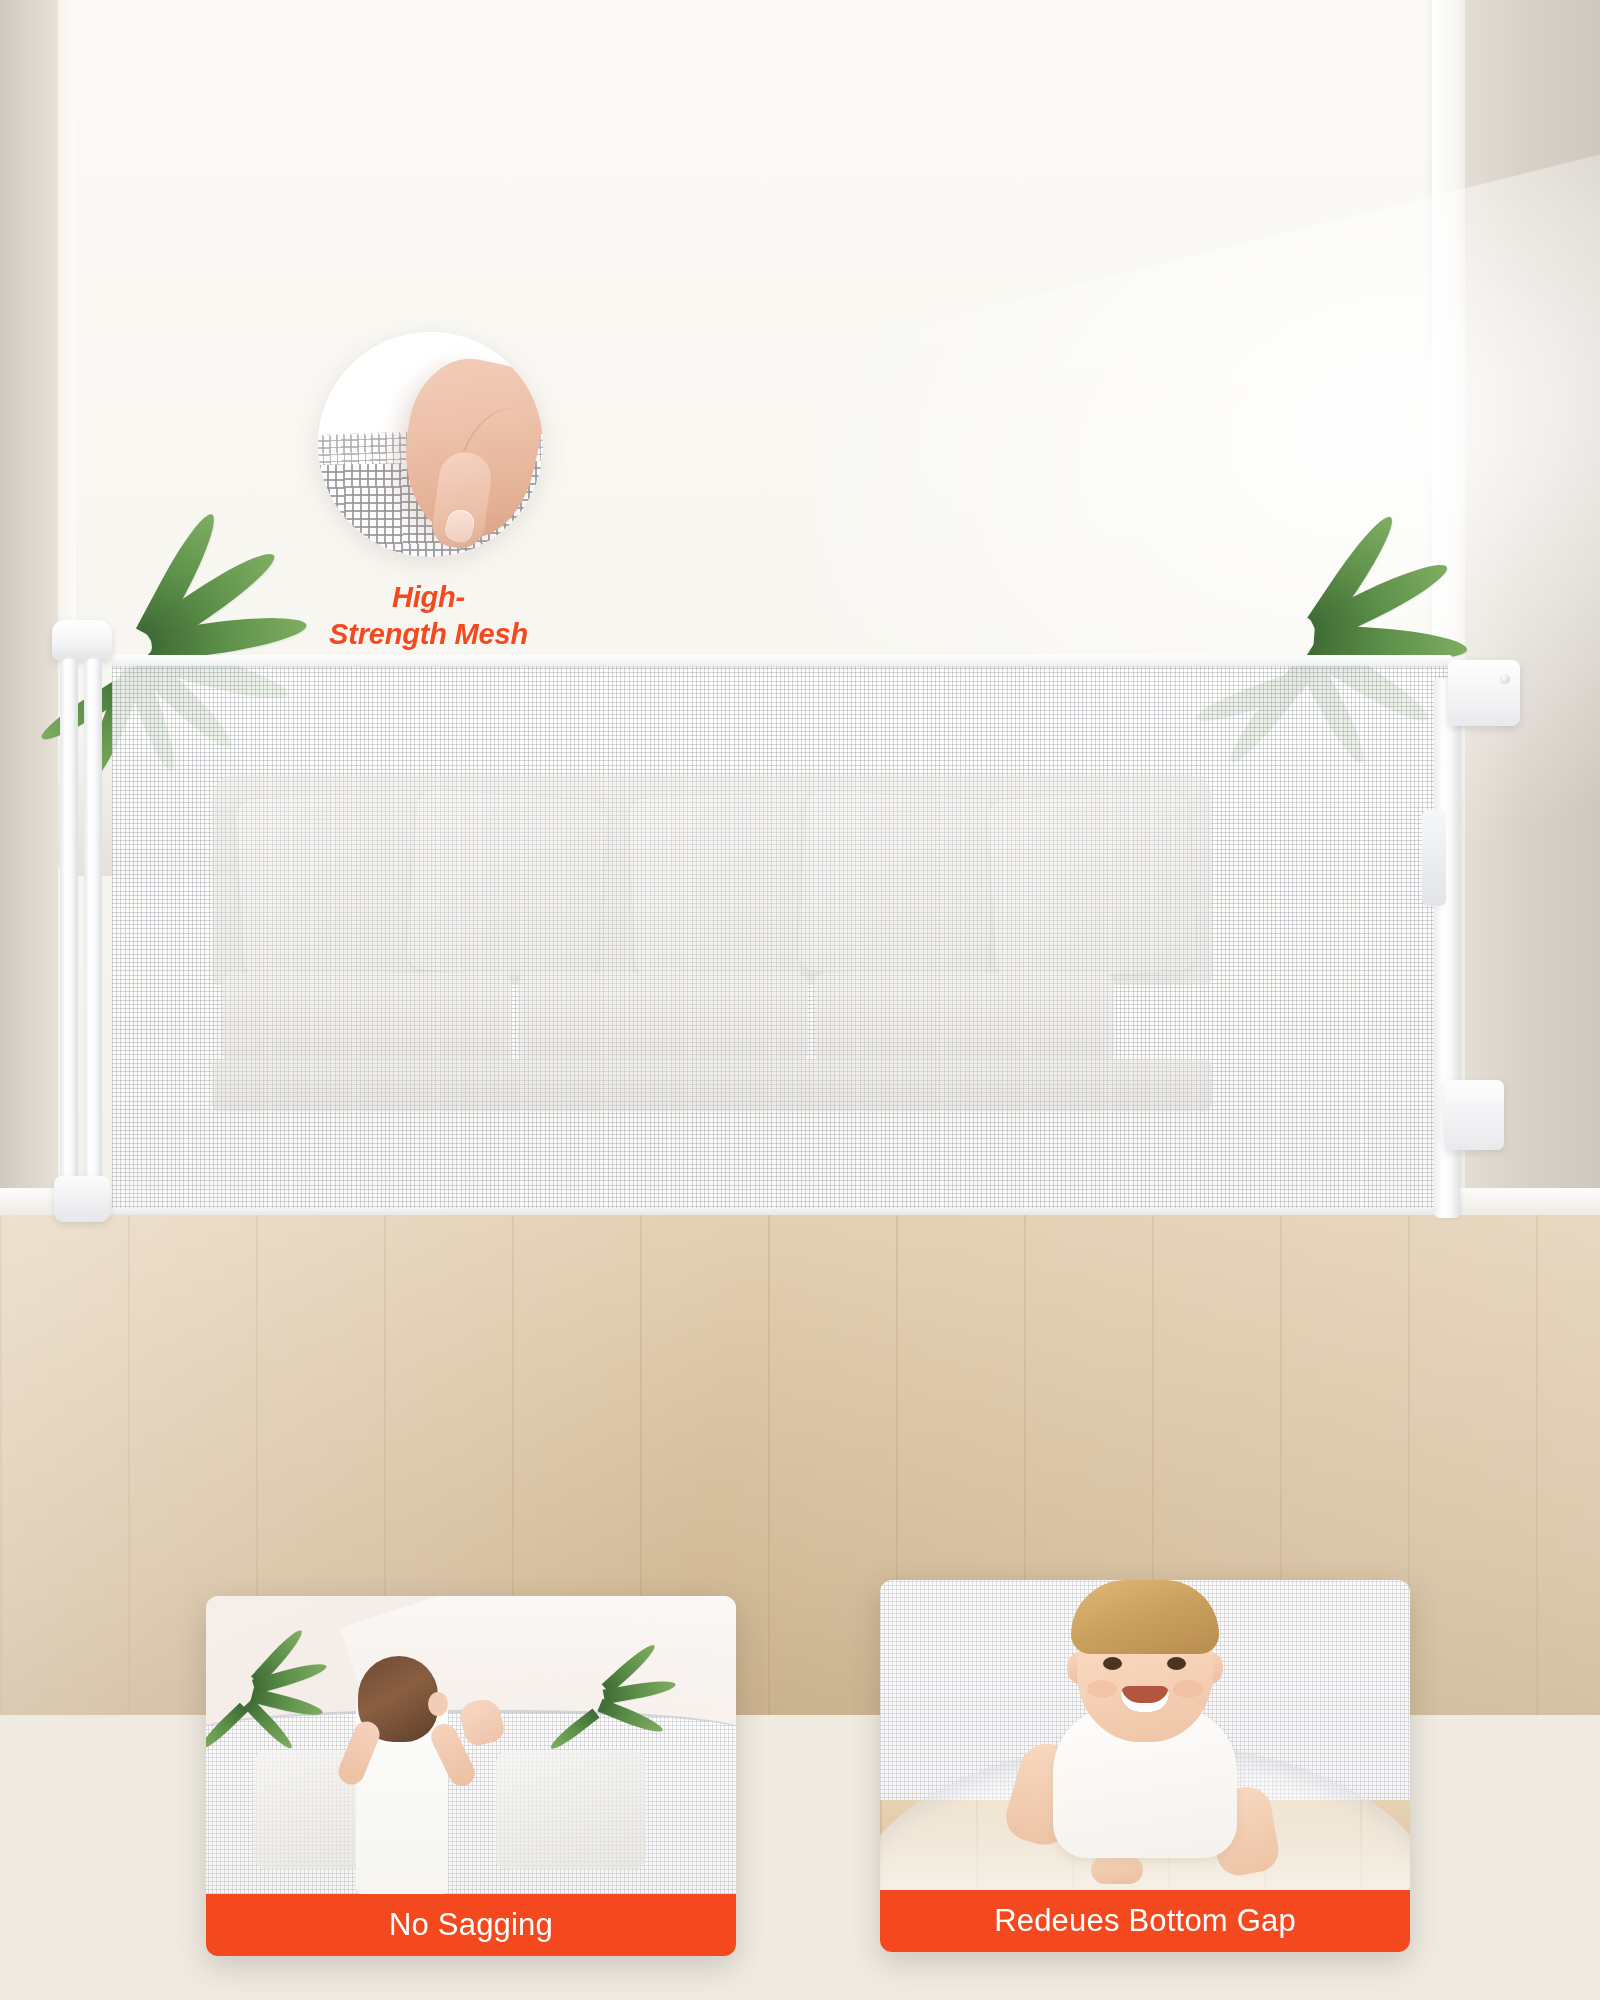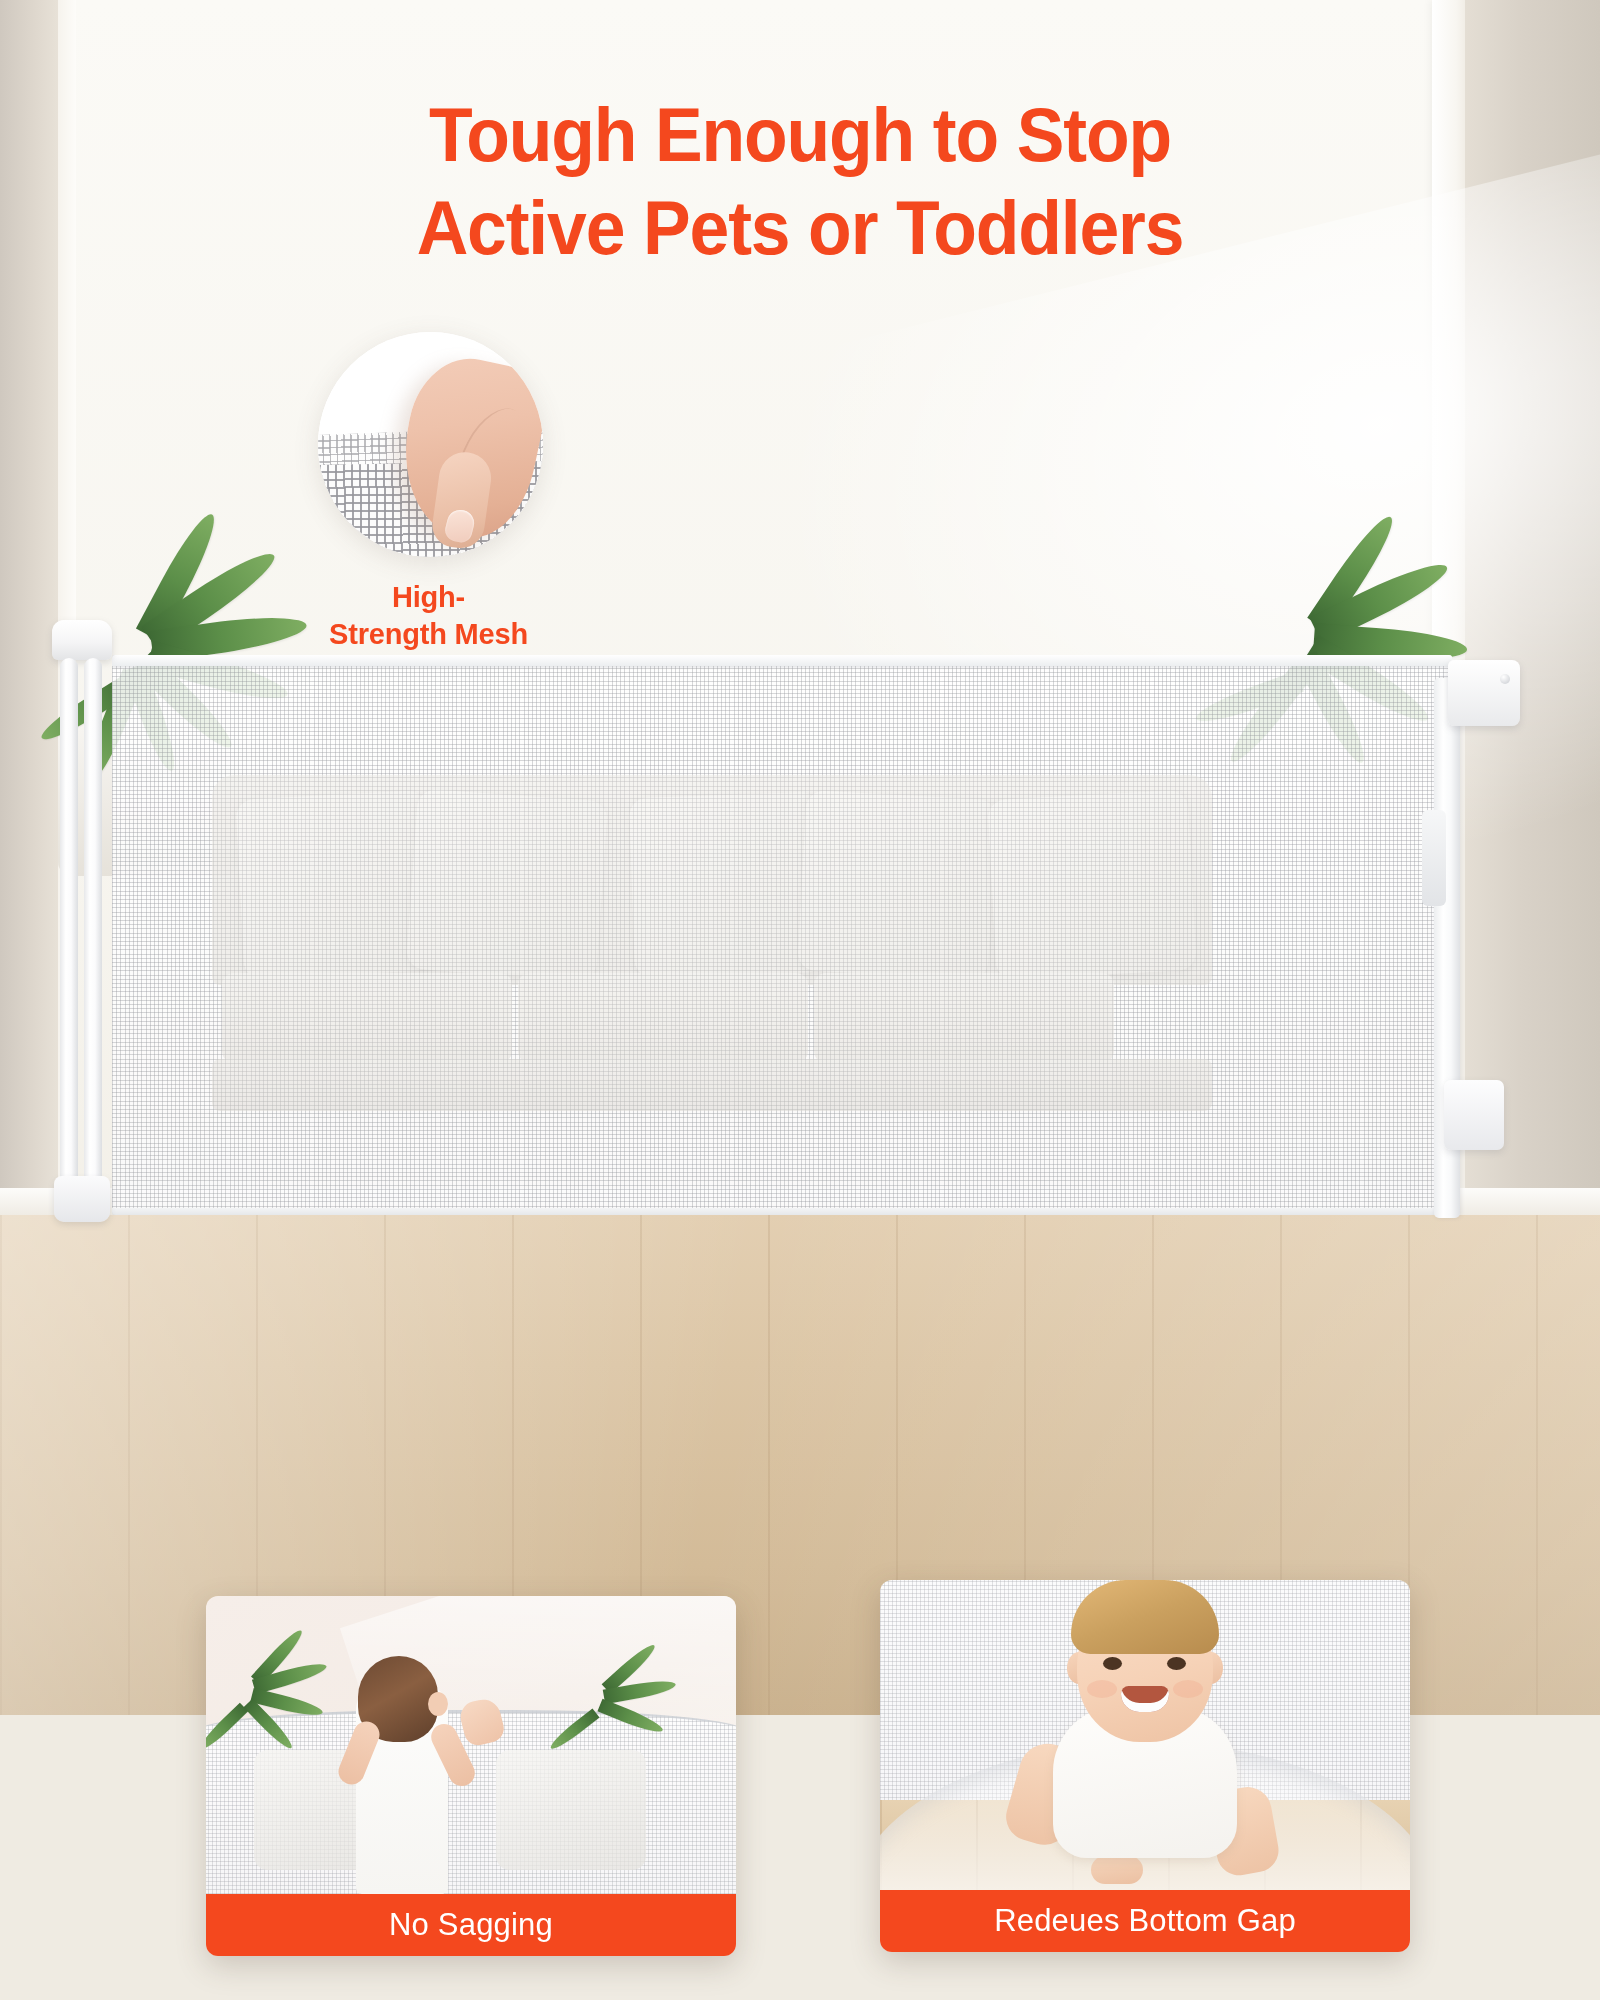--- a/index.html
+++ b/index.html
@@ -81,21 +81,21 @@
     text-align:center;
     color:#f4481e;
     font-weight:bold;
     font-size:29px;
     line-height:37px;
     letter-spacing:-.2px;
     white-space:nowrap;
   }
   #callout-mesh { left:318px; top:332px; }
   #callout-hook { left:708px; top:355px; }
-  #callout-mesh .cap { margin-left:-4px; }
+  #callout-mesh .cap { margin-left:-4px;font-style:italic; }
   #callout-hook .cap { margin-left:0; }
 
   
   .meshface {
     position:absolute; inset:0;
     background:#ffffff;
   }
   .meshband {
     position:absolute; left:-10%; right:-10%; top:44%; height:56%;
     background:
@@ -551,24 +551,20 @@
     <div class="bracket"></div>
     <div class="handle-tab"></div>
     <div class="latch-clip"></div>
   </div>
 
   <div class="baseboard"></div>
   <div class="floor">
     <div class="floor-sheen"></div>
   </div>
 
-  <div class="headline">
-    <div>Tough Enough to Stop</div>
-    <div>Active Pets or Toddlers</div>
-  </div>
 
   <div class="callout" id="callout-mesh">
     <div class="bubble">
       <div class="meshface"></div>
       <div class="meshband"></div>
       <div class="meshband lower"></div>
       <div class="hand">
         <div class="thumbcrease"></div>
       </div>
       <div class="finger" style="left:118px; top:120px;">

